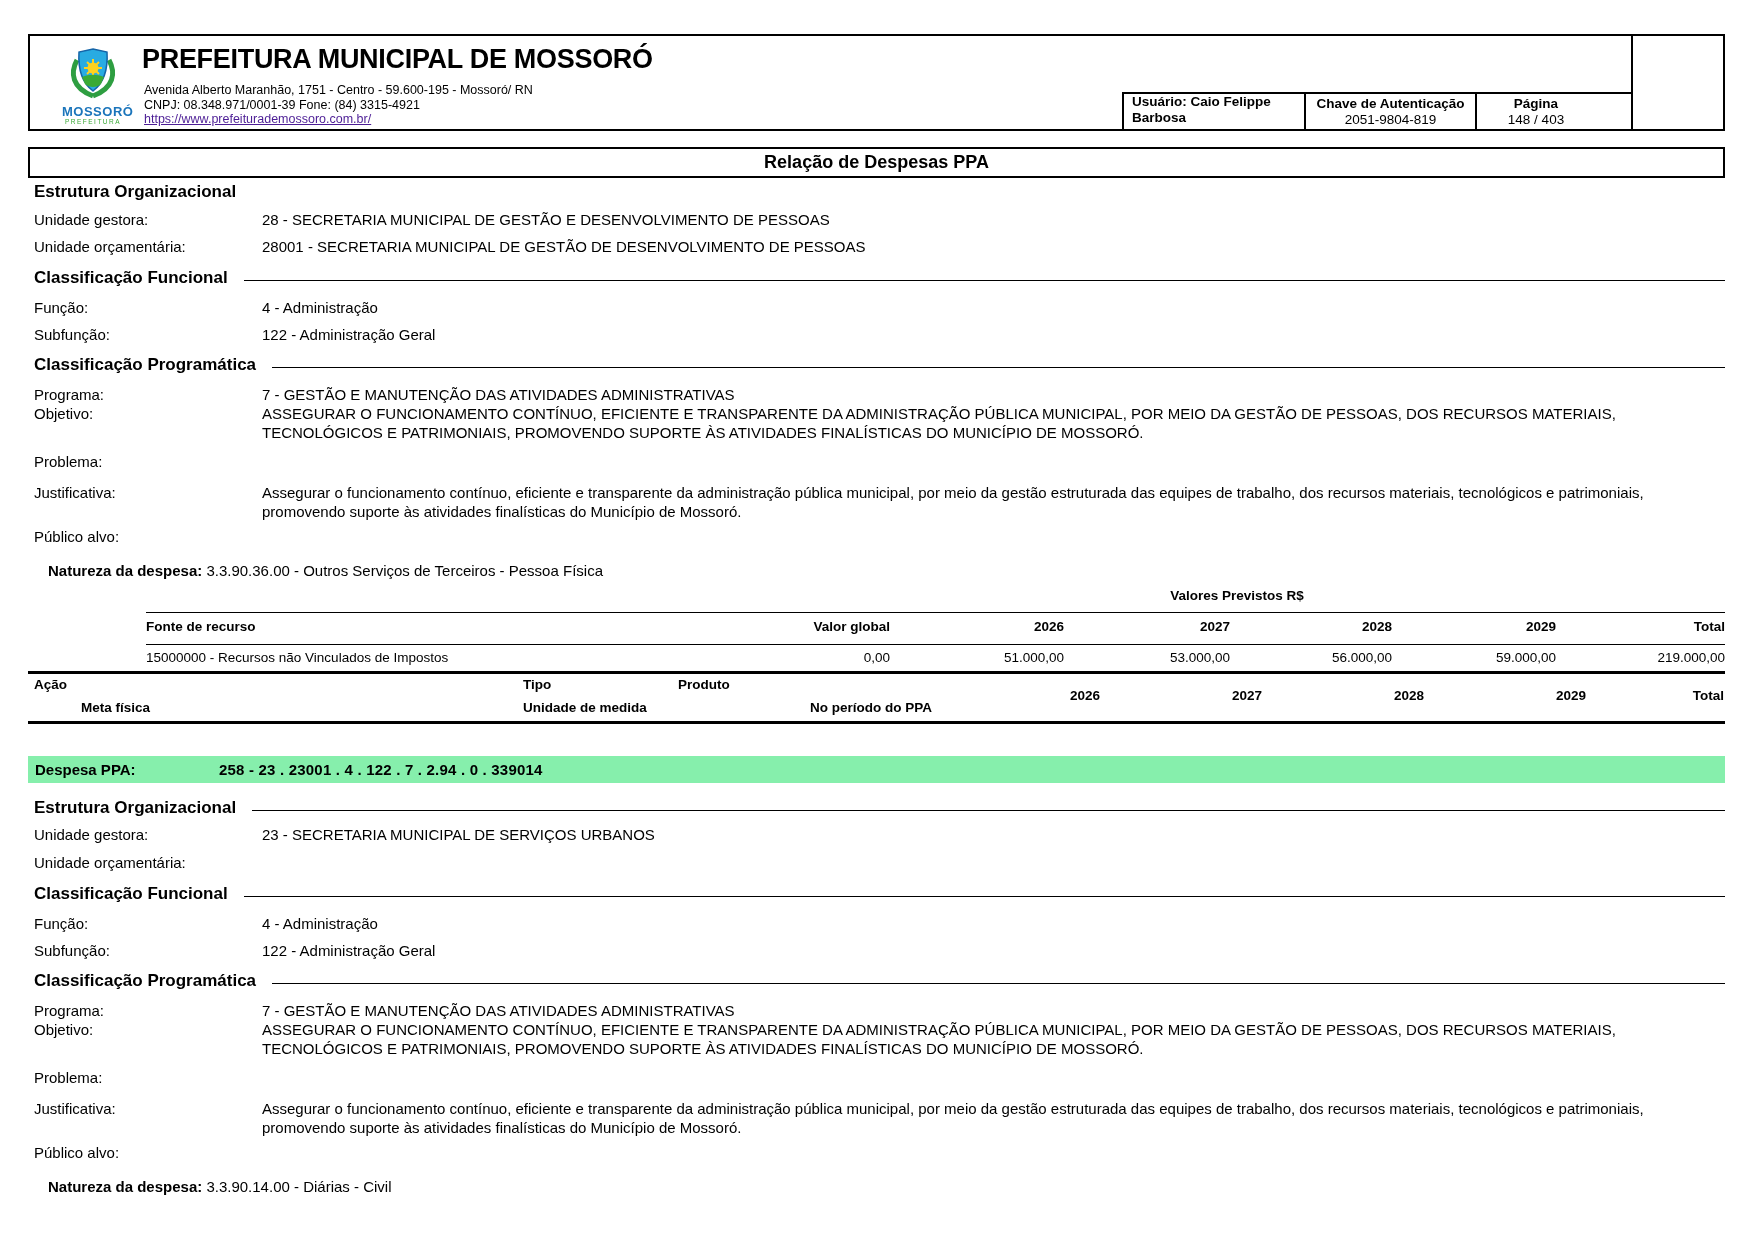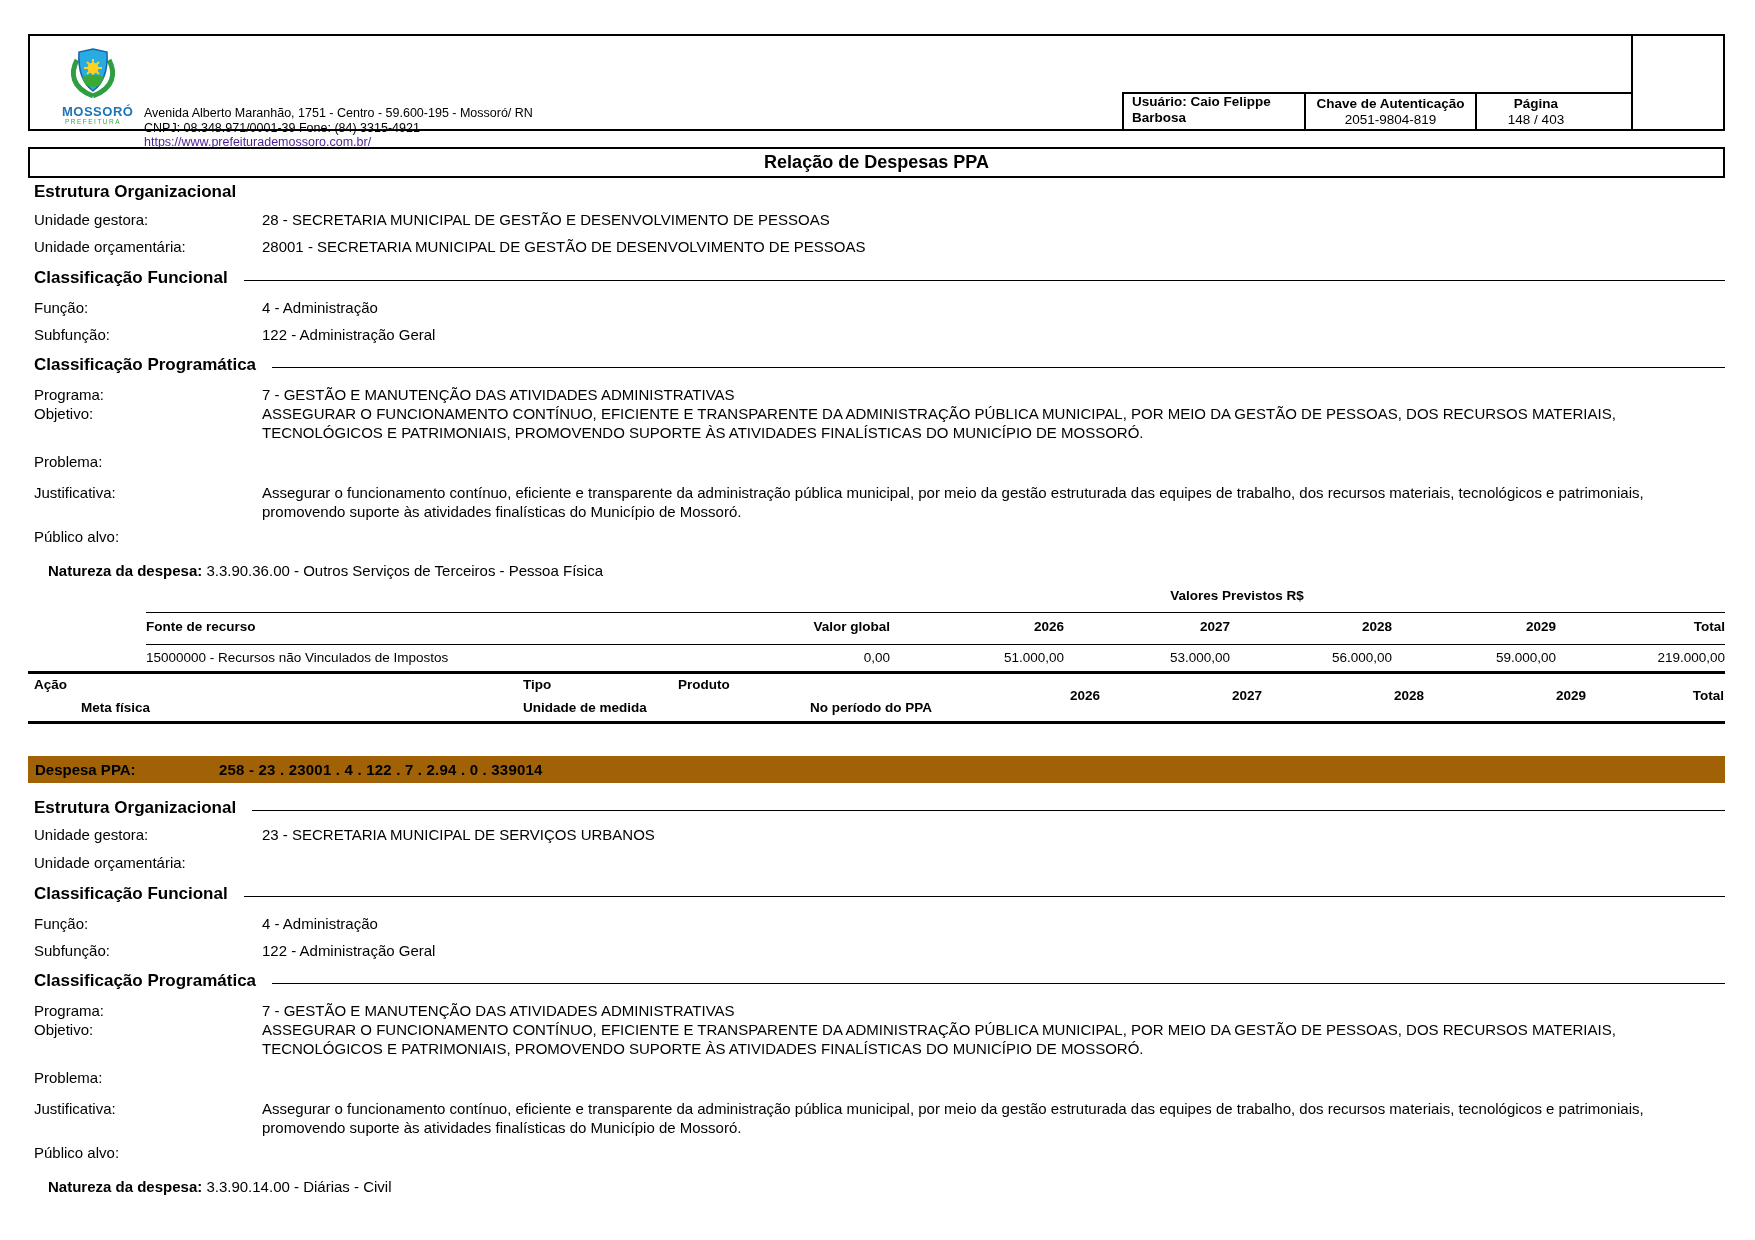--- a/index.html
+++ b/index.html
@@ -5,21 +5,21 @@
   html,body{margin:0;padding:0;background:#fff;}
   #page{position:relative;width:1755px;height:1240px;background:#ffffff;color:#000;
         font-family:"Liberation Sans","DejaVu Sans",sans-serif;overflow:hidden;}
 
   
   #hdr{position:absolute;left:28px;top:34px;width:1693px;height:93px;border:2px solid #000;}
   #hdr-logo{position:absolute;left:32px;top:11px;width:62px;text-align:center;line-height:1;}
   .logo-city{font-size:13px;font-weight:bold;color:#1b75bb;letter-spacing:.5px;margin-top:1px;}
   .logo-sub{font-size:6.5px;color:#39a935;letter-spacing:1.5px;margin-top:1px;}
   #hdr-org{position:absolute;left:112px;top:8px;font-size:27px;font-weight:bold;letter-spacing:-0.3px;white-space:nowrap;}
-  .hdr-small{position:absolute;left:114px;font-size:12.5px;white-space:nowrap;margin-top:23px;}
+  .hdr-small{position:absolute;left:114px;font-size:12.5px;white-space:nowrap;}
   #hdr-addr{top:47px;}
   #hdr-cnpj{top:62px;}
   #hdr-url{top:76px;text-decoration:underline;color:#4c1d95;cursor:pointer;}
   #hdr-cells{position:absolute;left:1092px;top:56px;bottom:0;width:509px;border-top:2px solid #000;display:flex;}
   .hcell{border-left:2px solid #000;box-sizing:border-box;display:flex;flex-direction:column;justify-content:center;align-items:center;}
   #cell-user{width:182px;align-items:flex-start;justify-content:flex-end;padding:0 0 3px 8px;font-weight:bold;font-size:13.5px;}
   #cell-auth{width:171px;}
   #cell-page{width:120px;}
   .hcell .hlbl{font-weight:bold;font-size:13.5px;line-height:16px;}
   .hcell .hval{font-size:13.5px;line-height:16px;}
@@ -63,21 +63,21 @@
 
   
   .bandrow{position:absolute;left:34px;width:1691px;height:17px;font-weight:bold;font-size:13.5px;}
   .bandrow span{position:absolute;white-space:nowrap;}
   #acao-r1{top:677px} #acao-years{top:688px} #acao-r2{top:700px}
   #b-acao{left:0} #b-tipo{left:489px} #b-produto{left:644px}
   #b-meta{left:47px} #b-unidade{left:489px} #b-periodo{left:776px}
   #b-y26{right:625px} #b-y27{right:463px} #b-y28{right:301px} #b-y29{right:139px} #b-tot{right:1px}
 
   
-  #despesa-bar{position:absolute;left:28px;top:756px;width:1697px;height:27px;background:#a16207;
+  #despesa-bar{position:absolute;left:28px;top:756px;width:1697px;height:27px;background:#86efac;
                display:flex;align-items:center;font-weight:bold;font-size:15px;}
   #despesa-bar .dlbl{width:184px;flex:none;padding-left:7px;}
   #despesa-bar .dcode{letter-spacing:.2px;}
 
   
   #s2-estrutura{top:798px}
   #s2-ug{top:825px} #s2-uo{top:853px}
   #s2-cf{top:884px}
   #s2-funcao{top:914px} #s2-subfuncao{top:941px}
   #s2-cp{top:971px}
@@ -103,20 +103,21 @@
             <line x1="20" y1="15" x2="32" y2="27"></line>
               <line x1="32" y1="15" x2="20" y2="27"></line>
           </g>
           <circle cx="26" cy="21" r="5.5" fill="#ffd21e"></circle>
           <path d="M15 30 C22 27 30 27 37 30 L34 37 C30 41 22 41 18 37 Z" fill="#3aaa35"></path>
         </svg>
       </span>
       <div class="logo-city">MOSSORÓ</div>
       <div class="logo-sub">PREFEITURA</div>
     </div>
+    <div id="hdr-org">PREFEITURA MUNICIPAL DE MOSSORÓ</div>
     <div id="hdr-addr" class="hdr-small">Avenida Alberto Maranhão, 1751 - Centro - 59.600-195 - Mossoró/ RN</div>
     <div id="hdr-cnpj" class="hdr-small">CNPJ: 08.348.971/0001-39 Fone: (84) 3315-4921</div>
     <a id="hdr-url" class="hdr-small">https://www.prefeiturademossoro.com.br/</a>
 
     <div id="hdr-cells">
       <div id="cell-user" class="hcell">
         <span class="hlbl">Usuário: Caio Felippe Barbosa</span>
       </div>
       <div id="cell-auth" class="hcell">
         <span class="hlbl">Chave de Autenticação</span>

